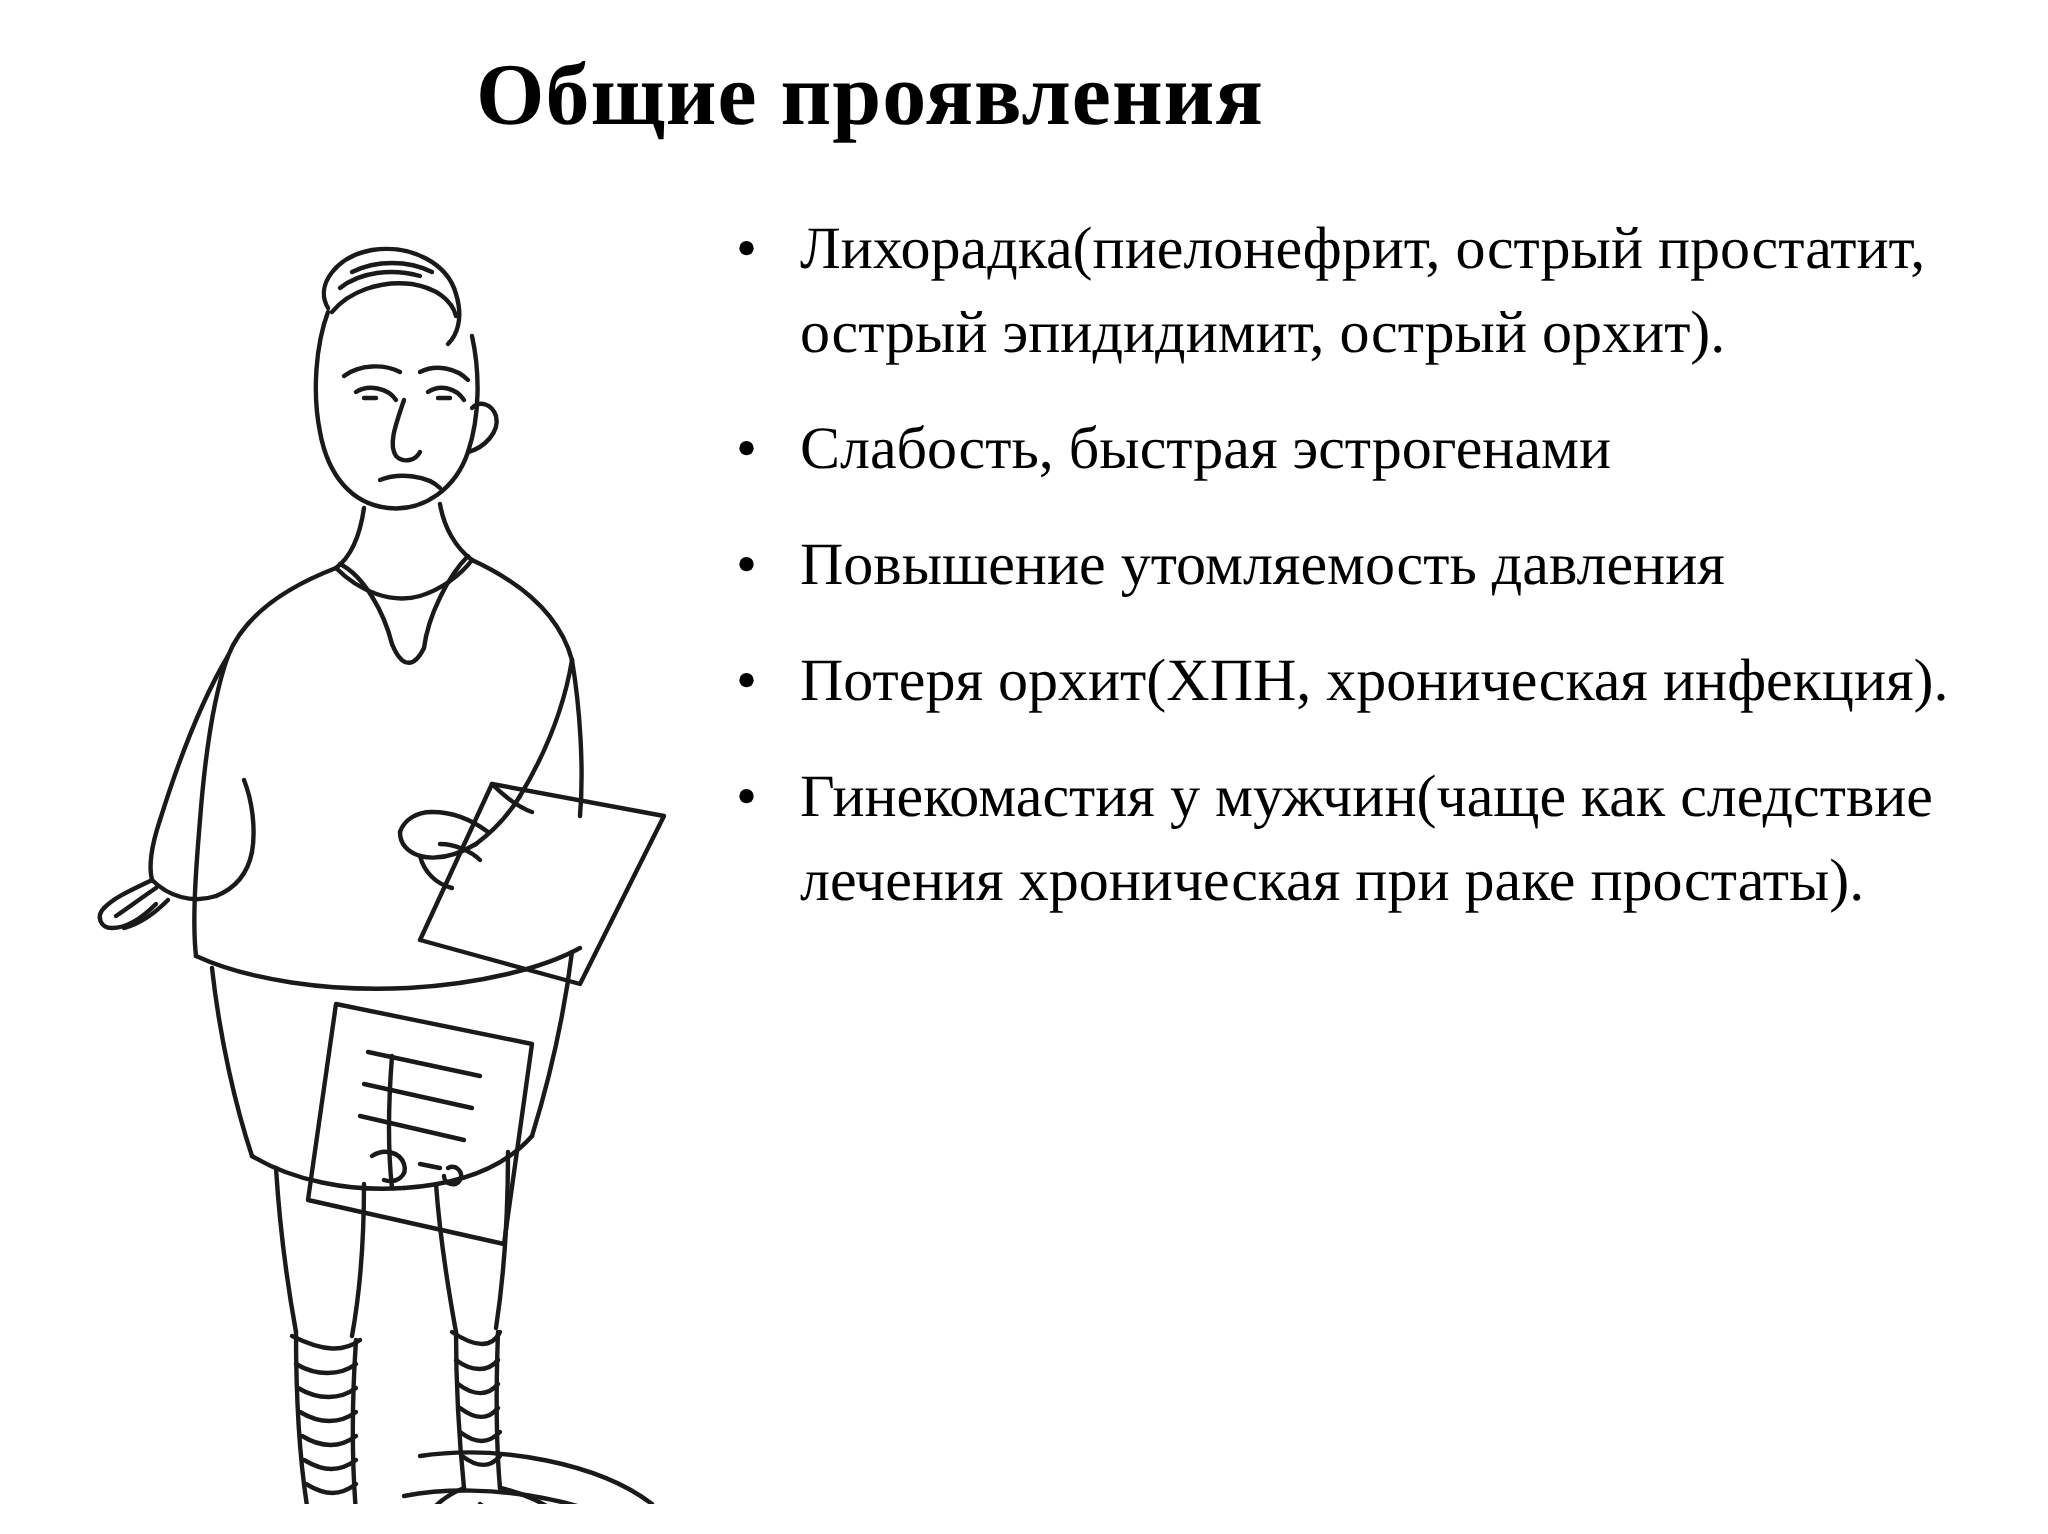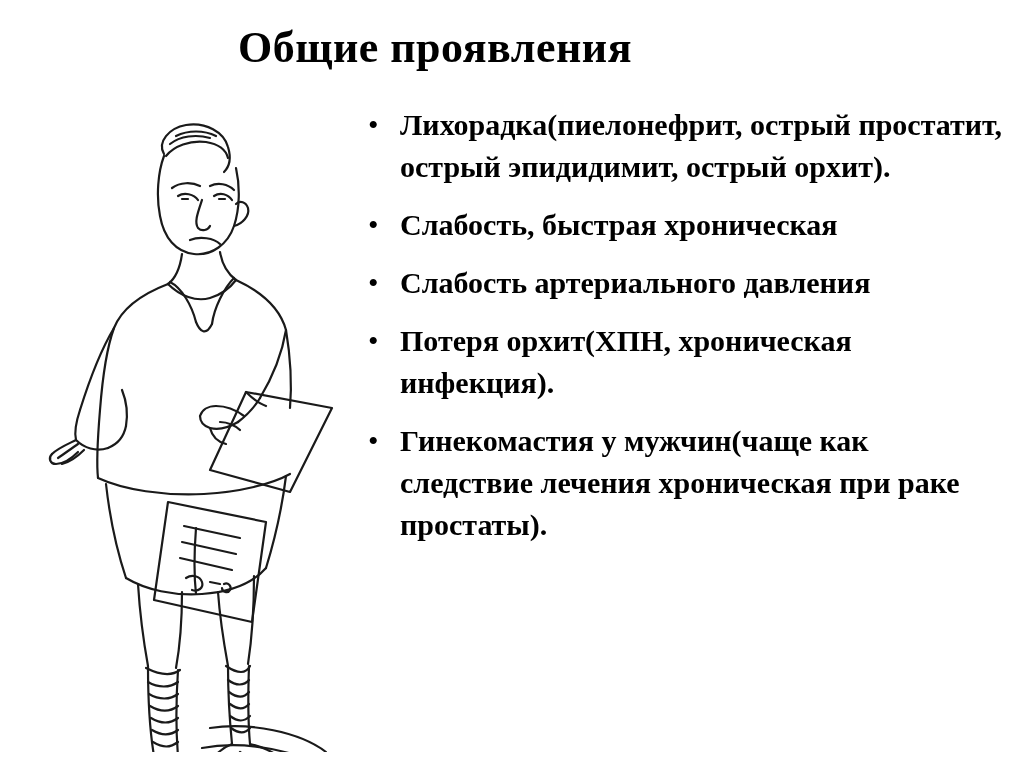--- a/index.html
+++ b/index.html
@@ -53,21 +53,20 @@
     width: 32px;
     font-size: 30px;
     line-height: 42px;
     text-align: left;
   }
 
   .bullet-text {
     flex: 1 1 auto;
     font-size: 30px;
     line-height: 42px;
-    font-weight: bold;
   }
 
   
   .illustration {
     position: absolute;
     left: 14px;
     top: 92px;
     width: 350px;
     height: 660px;
   }
@@ -202,26 +201,26 @@
 
   <div class="bullet-area">
 
     <div class="bullet-row">
       <div class="bullet-dot">•</div>
       <div class="bullet-text">Лихорадка(пиелонефрит, острый простатит, острый эпидидимит, острый орхит).</div>
     </div>
 
     <div class="bullet-row">
       <div class="bullet-dot">•</div>
-      <div class="bullet-text">Слабость, быстрая хроническая</div>
-    </div>
-
-    <div class="bullet-row">
-      <div class="bullet-dot">•</div>
-      <div class="bullet-text">Слабость артериального давления</div>
+      <div class="bullet-text">Слабость, быстрая эстрогенами</div>
+    </div>
+
+    <div class="bullet-row">
+      <div class="bullet-dot">•</div>
+      <div class="bullet-text">Повышение утомляемость давления</div>
     </div>
 
     <div class="bullet-row">
       <div class="bullet-dot">•</div>
       <div class="bullet-text">Потеря орхит(ХПН, хроническая инфекция).</div>
     </div>
 
     <div class="bullet-row">
       <div class="bullet-dot">•</div>
       <div class="bullet-text">Гинекомастия у мужчин(чаще как следствие лечения хроническая при раке простаты).</div>

